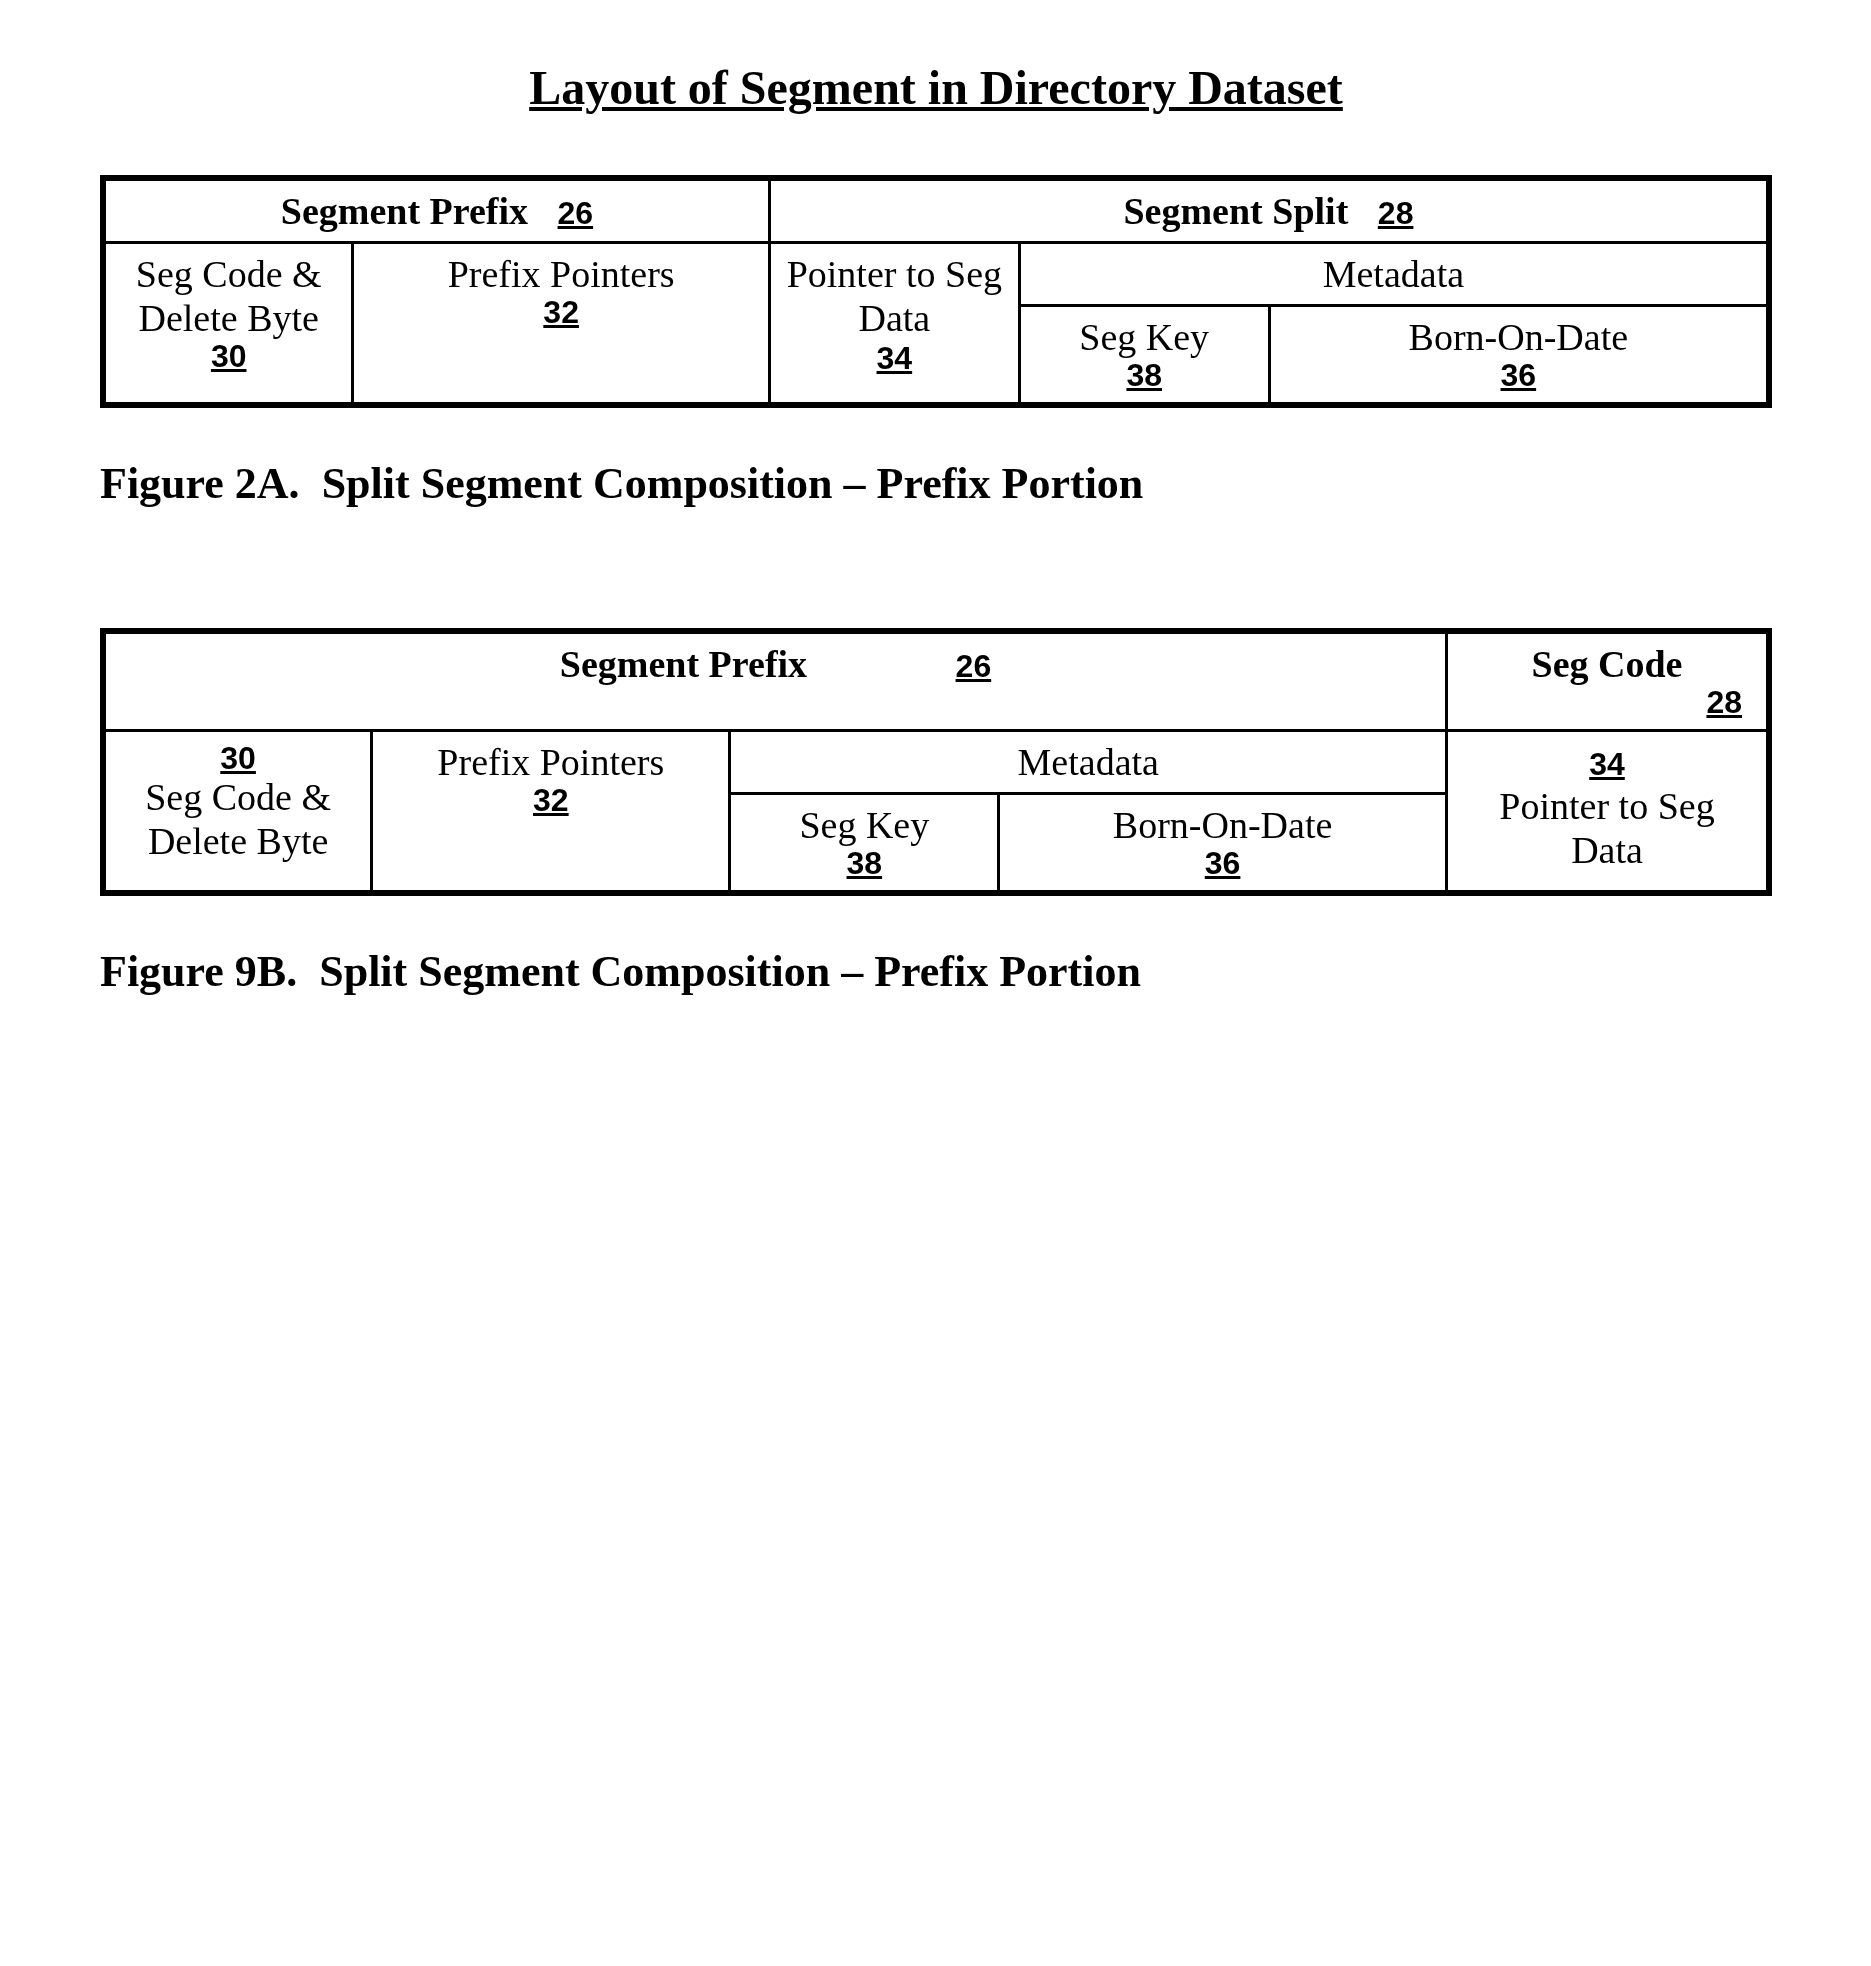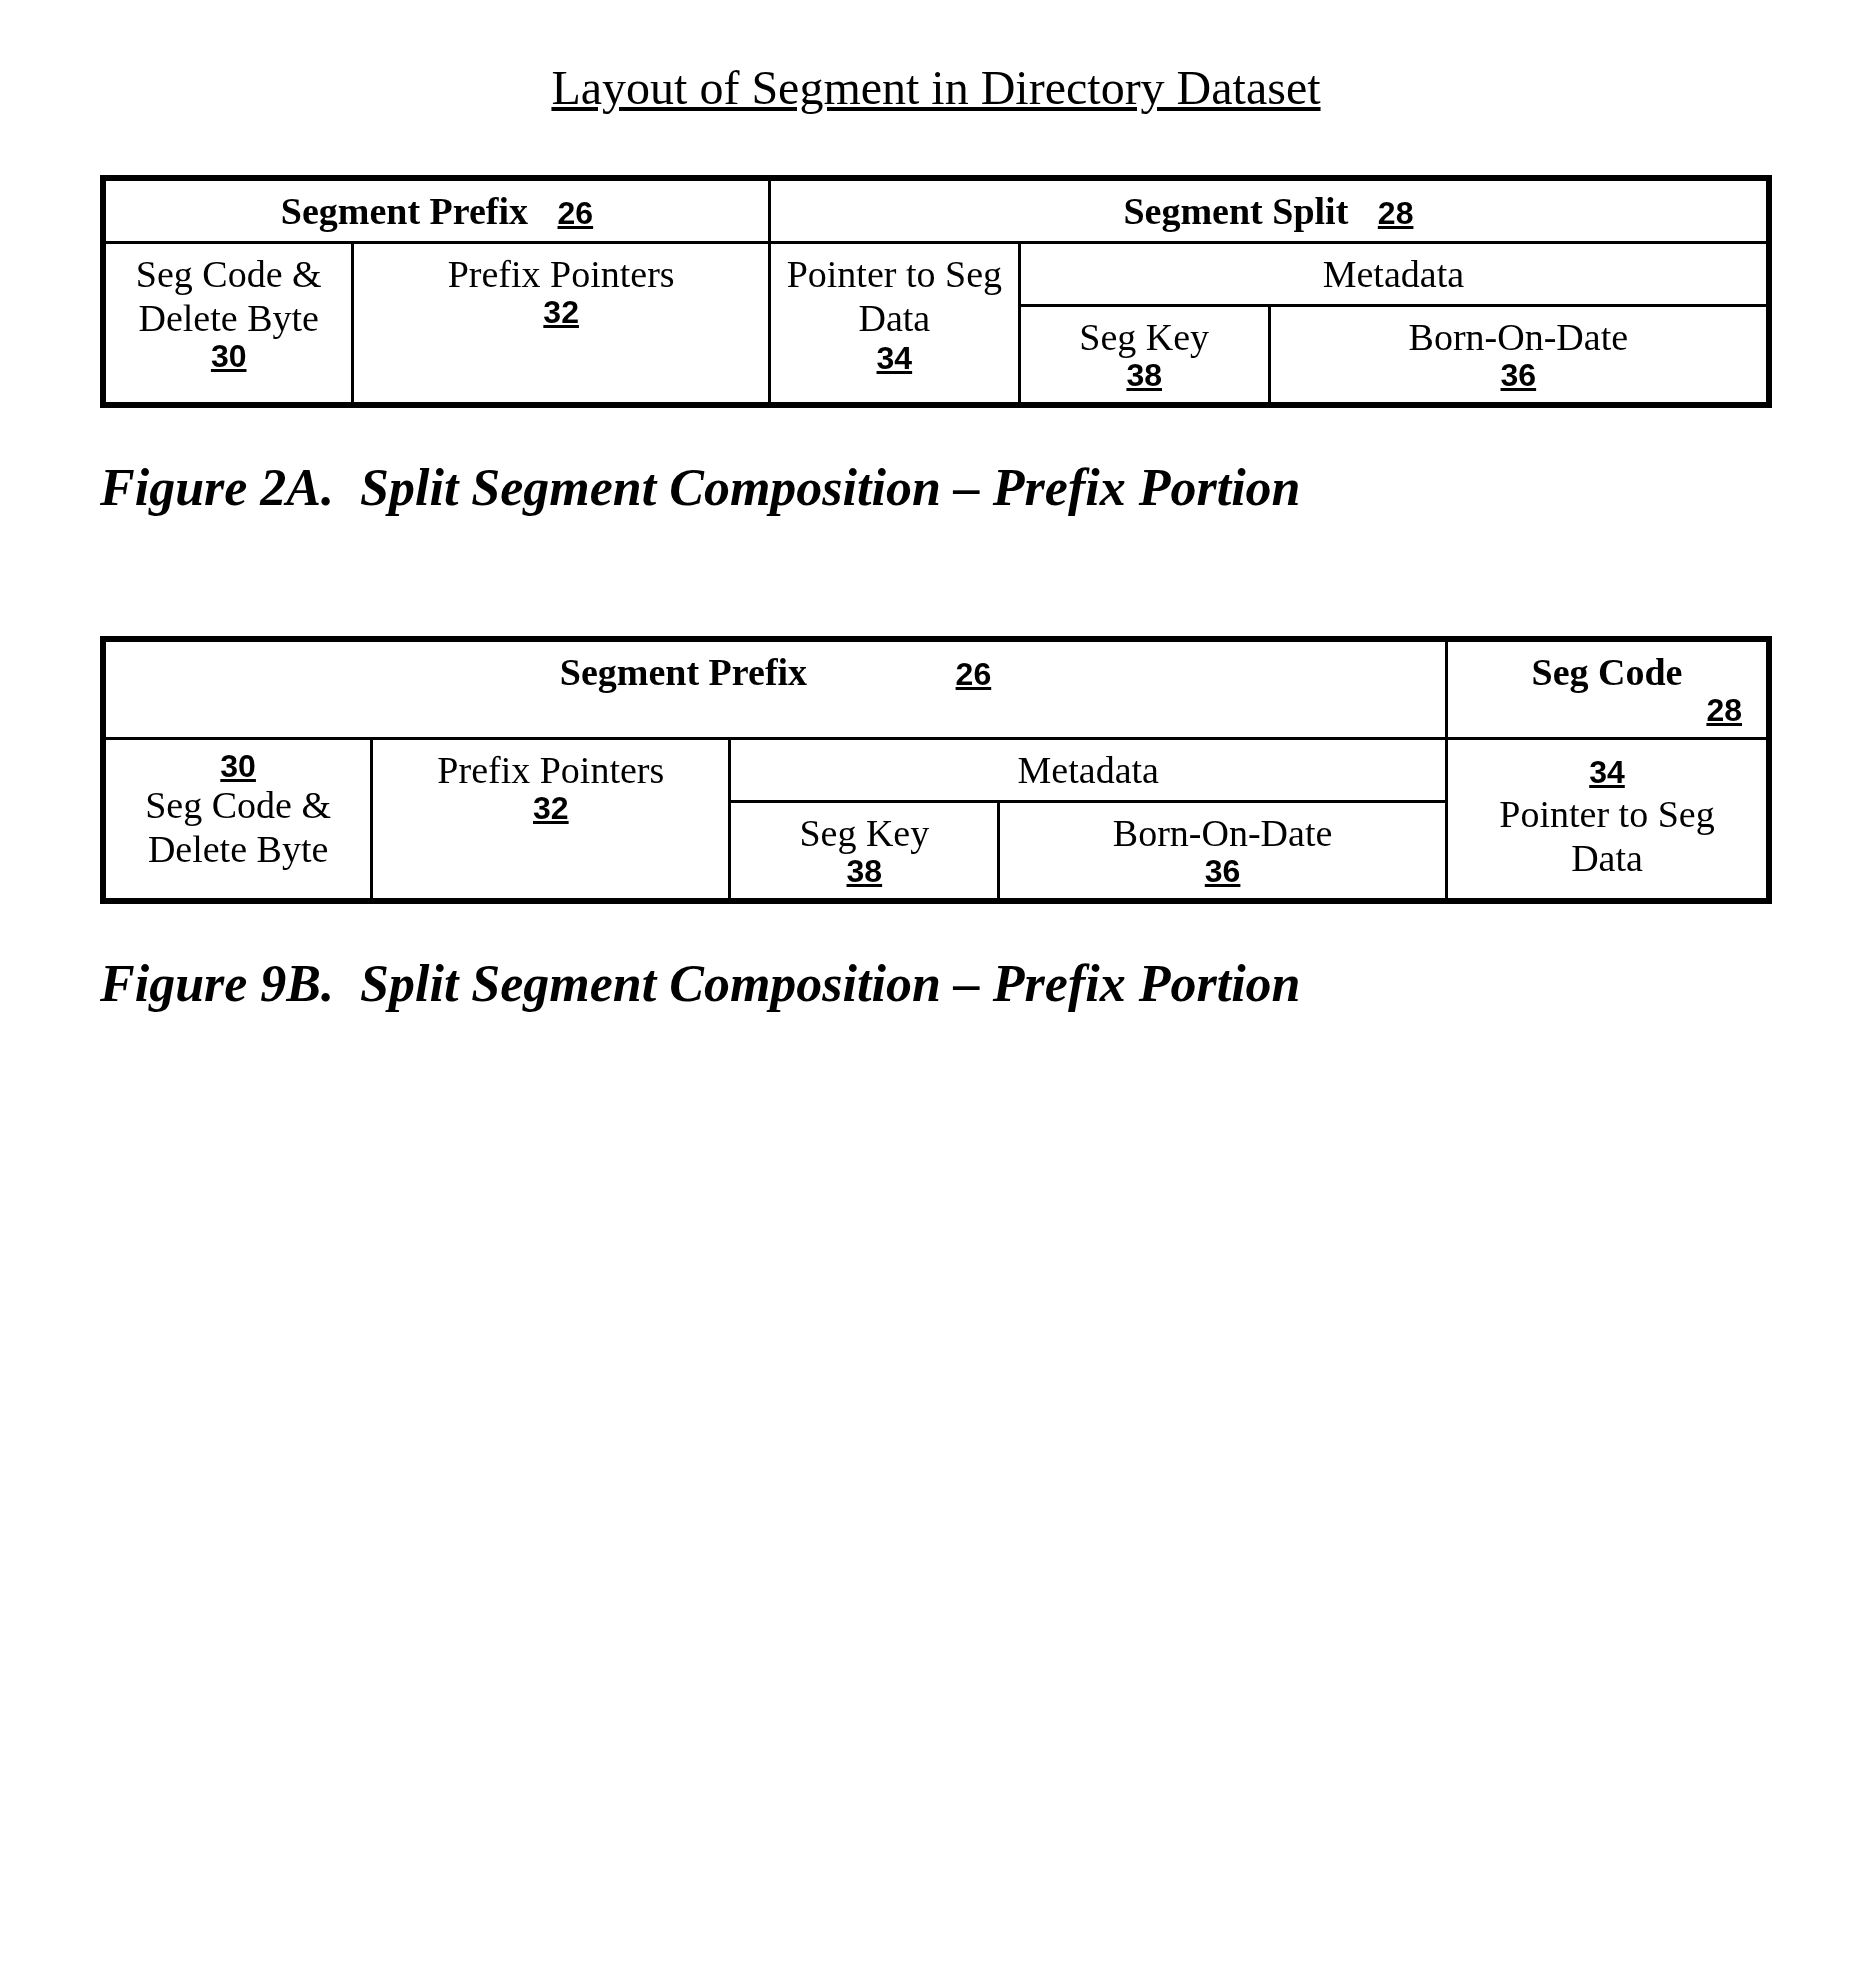--- a/index.html
+++ b/index.html
@@ -6,21 +6,21 @@
     body {
       font-family: "Times New Roman", Times, serif;
       background: #fff;
       color: #000;
       padding: 60px 100px;
       font-size: 38px;
       width: 1872px;
       margin: 0;
     }
     .section-title {
-      font-weight: normal;
+      font-weight: bold;
       text-decoration: underline;
       text-align: center;
       font-size: 48px;
       margin-bottom: 60px;
     }
     .seg-table {
       border: 6px solid #000;
       border-collapse: collapse;
       width: 100%;
       margin-bottom: 50px;
@@ -44,24 +44,23 @@
       text-align: center;
     }
     .ref {
       font-family: "Comic Sans MS", cursive, sans-serif;
       font-weight: bold;
       text-decoration: underline;
       font-size: 32px;
       display: inline-block;
     }
     .caption {
-      font-size: 52px;
+      font-size: 44px;
       margin: 42px 0 119px 0;
       font-weight: normal;
-      font-style: italic;
     }
     .caption-label { font-weight: bold; }
     .caption-text { font-weight: bold; }
     .caption-indent {
       display: block;
       margin-left: 269px;
       font-weight: bold;
     }
     .left-align { text-align: left; padding-left: 16px; }
     .ref-inline { margin-left: 20px; }

